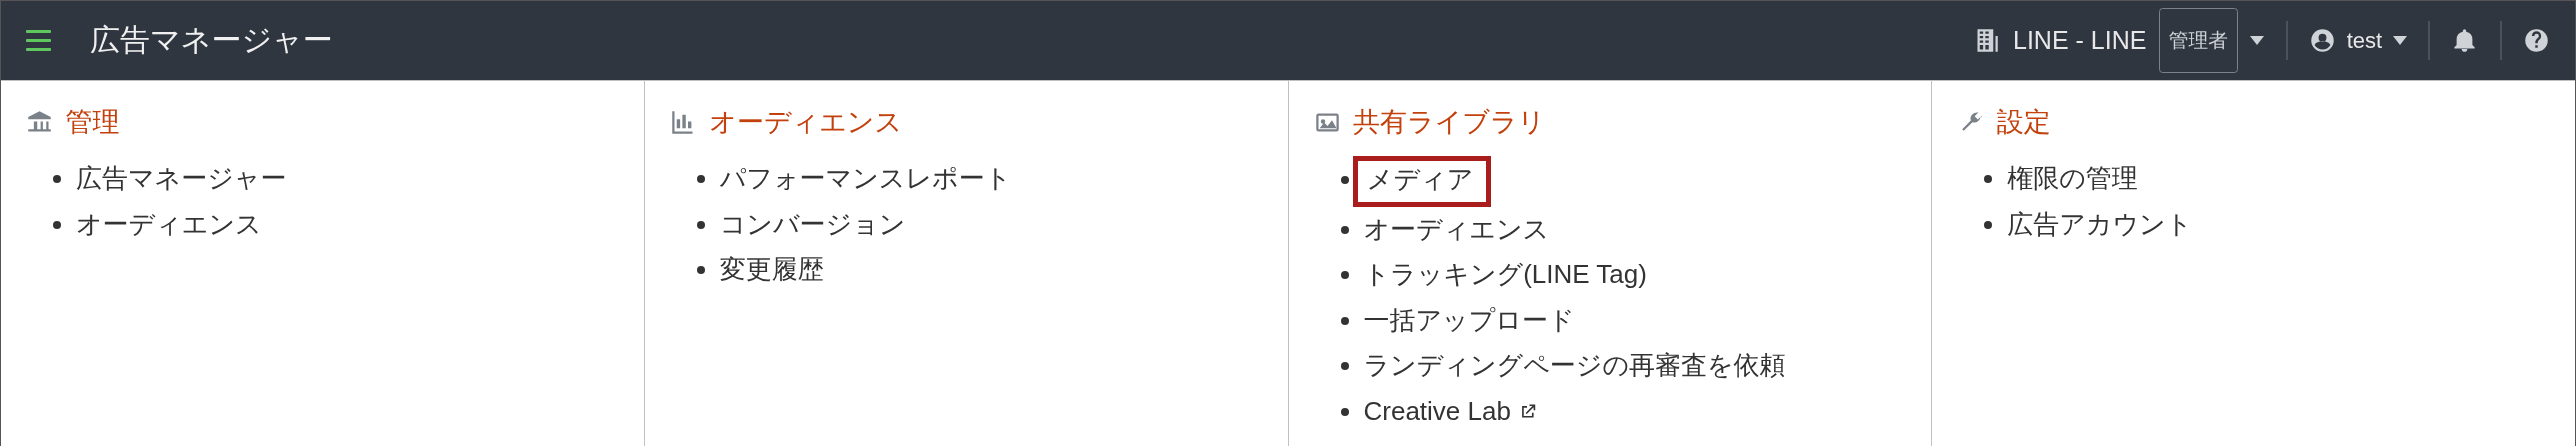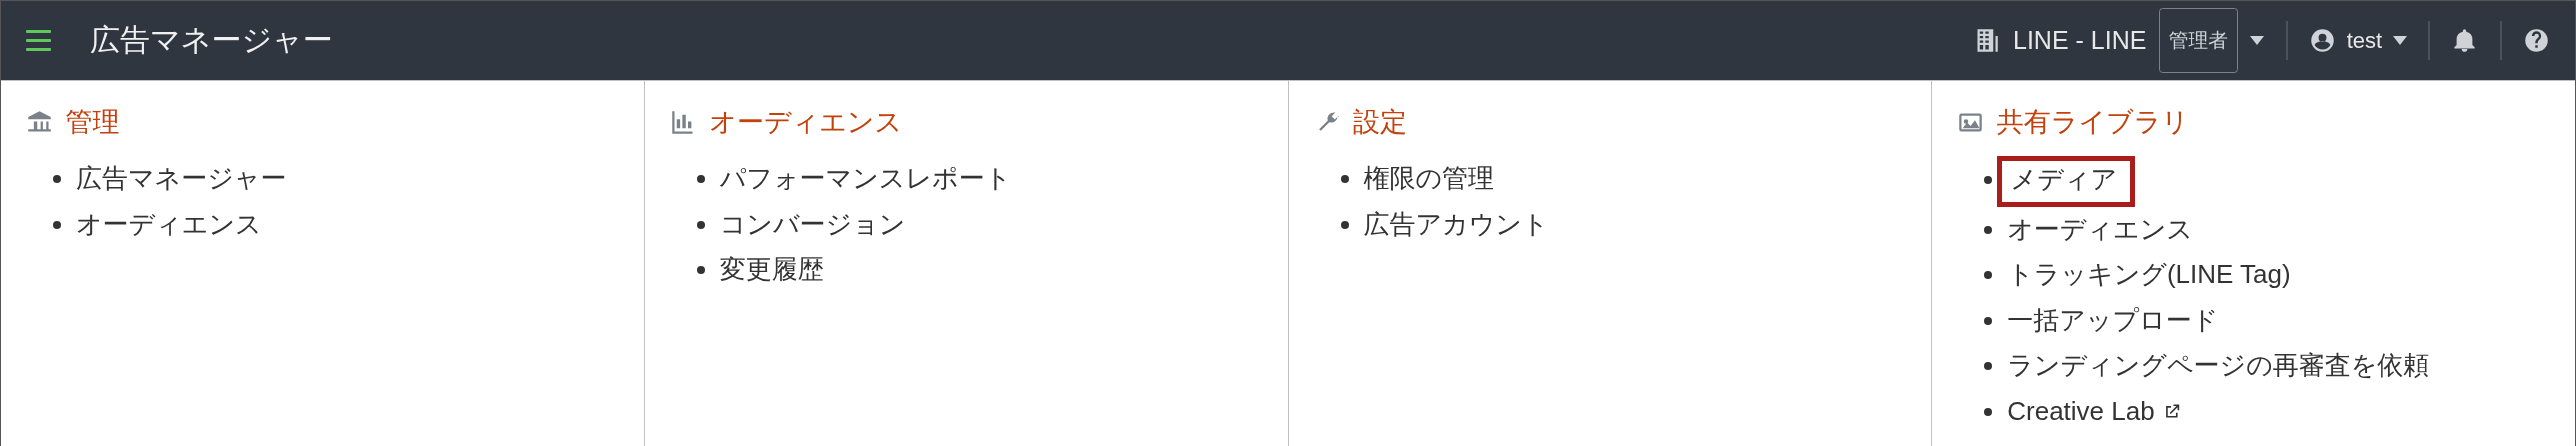--- a/index.html
+++ b/index.html
@@ -205,41 +205,41 @@
       </div>
       <ul class="menu-list">
         <li><span>パフォーマンスレポート</span></li>
         <li><span>コンバージョン</span></li>
         <li><span>変更履歴</span></li>
       </ul>
     </div>
     <div class="menu-col">
       <div class="col-header">
         <svg viewBox="0 0 24 24" class="hicon">
-          <path d="M21 6.5a5.5 5.5 0 01-7.3 5.2L6 19.4 4.6 18l7.7-7.7A5.5 5.5 0 0117.5 3c.5 0 1 .1 1.5.2l-3.3 3.3 2.8 2.8L21.8 6c.1.5.2 1 .2 1.5z"></path>
-        </svg>
-        <span>設定</span>
-      </div>
-      <ul class="menu-list">
-        <li><span>権限の管理</span></li>
-        <li><span>広告アカウント</span></li>
-      </ul>
-    </div>
-    <div class="menu-col">
-      <div class="col-header">
-        <svg viewBox="0 0 24 24" class="hicon">
           <path d="M4 4h16a2 2 0 012 2v12a2 2 0 01-2 2H4a2 2 0 01-2-2V6a2 2 0 012-2zm0 2v12h16V6H4zm4 3a2 2 0 110 4 2 2 0 010-4zm-3 8l4-5 3 3 4-5 4 7H5z"></path>
         </svg>
         <span>共有ライブラリ</span>
       </div>
       <ul class="menu-list">
         <li><span class="highlight-box"><span>メディア</span></span></li>
         <li><span>オーディエンス</span></li>
         <li><span>トラッキング(LINE Tag)</span></li>
         <li><span>一括アップロード</span></li>
         <li><span>ランディングページの再審査を依頼</span></li>
         <li><span>Creative Lab</span><span class="ext-icon"><svg viewBox="0 0 24 24">
               <path d="M14 3h7v7h-2V6.4l-8.3 8.3-1.4-1.4L17.6 5H14V3zM5 5h6v2H7v10h10v-4h2v6H5V5z"></path>
             </svg></span></li>
       </ul>
     </div>
+    <div class="menu-col">
+      <div class="col-header">
+        <svg viewBox="0 0 24 24" class="hicon">
+          <path d="M21 6.5a5.5 5.5 0 01-7.3 5.2L6 19.4 4.6 18l7.7-7.7A5.5 5.5 0 0117.5 3c.5 0 1 .1 1.5.2l-3.3 3.3 2.8 2.8L21.8 6c.1.5.2 1 .2 1.5z"></path>
+        </svg>
+        <span>設定</span>
+      </div>
+      <ul class="menu-list">
+        <li><span>権限の管理</span></li>
+        <li><span>広告アカウント</span></li>
+      </ul>
+    </div>
   </div>
 
 
 </body></html>

